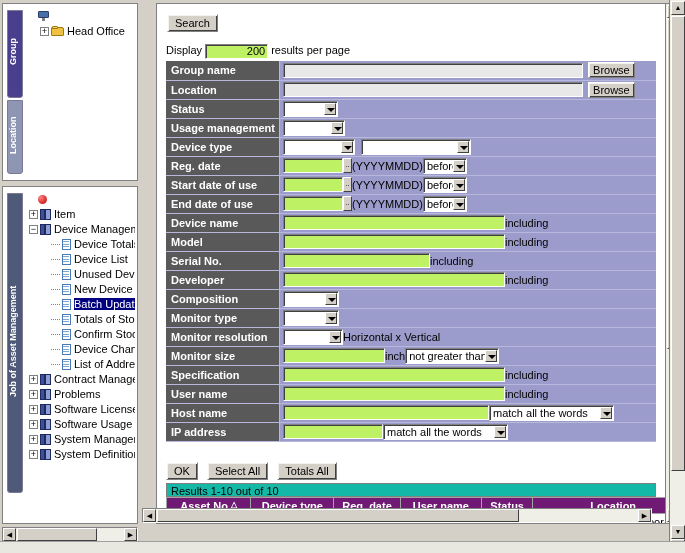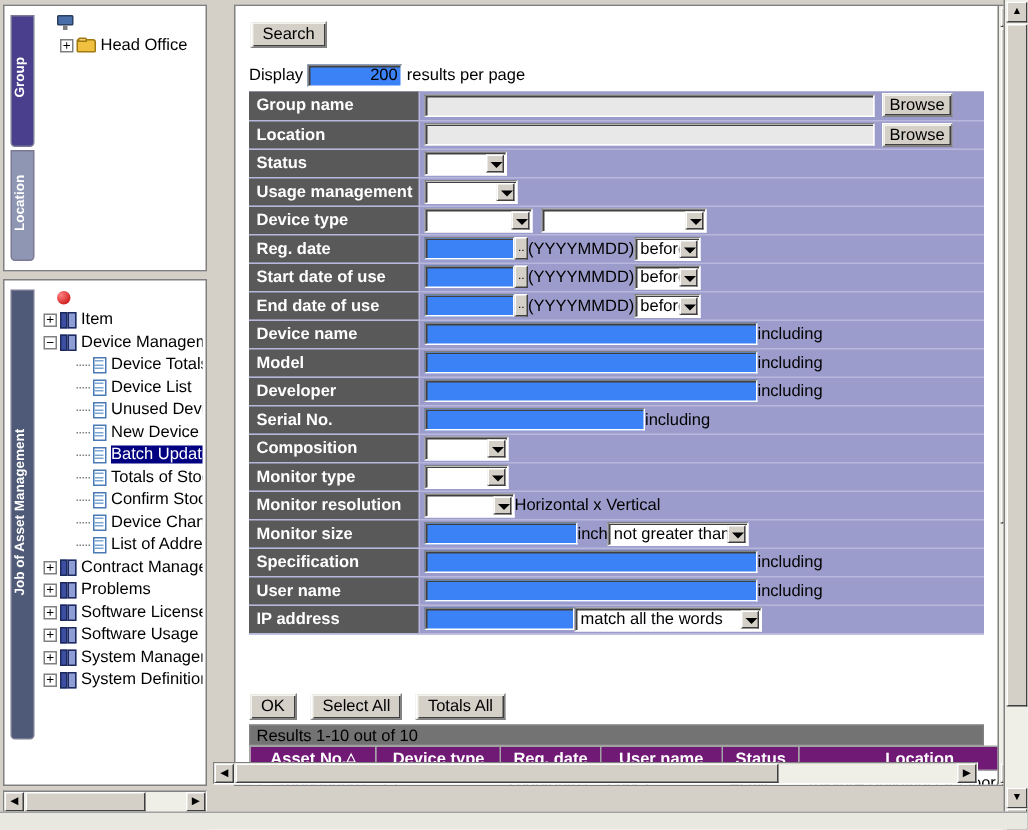--- a/index.html
+++ b/index.html
@@ -104,21 +104,21 @@
     box-shadow: inset 1px 1px 0 #f5f3ee, inset -1px -1px 0 #404040;
     font-family:"Liberation Sans",sans-serif;font-size:11px;color:#000;
     padding:1px 7px;cursor:default;box-sizing:border-box;
   }
   .search-btn{position:absolute;left:10px;top:10px;height:18px;}
 
   .display-row{position:absolute;left:9px;top:38px;font-size:11px;height:16px;line-height:16px;}
   .txt{
     border:1px solid;border-color:#808080 #ffffff #ffffff #808080;
     box-shadow: inset 1px 1px 0 #404040;
-    background:#3b82f6;font-family:"Liberation Sans",sans-serif;font-size:11px;
+    background:#bef264;font-family:"Liberation Sans",sans-serif;font-size:11px;
     padding:0 2px;box-sizing:border-box;height:15px;vertical-align:middle;
     color:#000;
   }
   .txt[readonly]{background:#e8e8e8;}
   .txt-num{width:63px;text-align:right;}
 
   .sel-ctl{
     display:inline-block;position:relative;background:#ffffff;
     border:1px solid;border-color:#808080 #ffffff #ffffff #808080;
     box-shadow: inset 1px 1px 0 #404040;
@@ -157,21 +157,21 @@
     display:inline-block;width:9px;height:15px;vertical-align:middle;
     background:#d4d0c8;border:1px solid;border-color:#ffffff #404040 #404040 #ffffff;
     box-sizing:border-box;font-size:8px;line-height:12px;text-align:center;
   }
 
   .action-row{position:absolute;left:9px;top:458px;}
   .action-row .btn{height:18px;margin-right:6px;}
 
   .results-bar{
     position:absolute;left:9px;top:479px;width:490px;height:14px;line-height:14px;
-    background:#737373;border:1px solid #808080;box-sizing:border-box;
+    background:#14b8a6;border:1px solid #808080;box-sizing:border-box;
     font-size:11px;padding-left:4px;color:#000;
   }
 
   .rtable{position:absolute;left:9px;top:493px;width:528px;border-collapse:collapse;font-size:11px;}
   .rtable th{
     background:#701a75;color:#ffffff;font-weight:bold;font-size:11px;
     height:15px;border:1px solid #a3a3a3;text-align:center;white-space:nowrap;
     padding:0 4px;
   }
   .rtable td{
@@ -365,32 +365,32 @@
             <input class="txt" style="width: 222px;"><span class="unit">including</span>
           </td>
         </tr>
         <tr>
           <td class="lbl-cell">Model</td>
           <td class="val-cell">
             <input class="txt" style="width: 222px;"><span class="unit">including</span>
           </td>
         </tr>
         <tr>
+          <td class="lbl-cell">Serial No.</td>
+          <td class="val-cell">
+            <input class="txt" style="width: 147px;"><span class="unit">including</span>
+          </td>
+        </tr>
+        <tr>
           <td class="lbl-cell">Developer</td>
           <td class="val-cell">
             <input class="txt" style="width: 222px;"><span class="unit">including</span>
           </td>
         </tr>
         <tr>
-          <td class="lbl-cell">Serial No.</td>
-          <td class="val-cell">
-            <input class="txt" style="width: 147px;"><span class="unit">including</span>
-          </td>
-        </tr>
-        <tr>
           <td class="lbl-cell">Composition</td>
           <td class="val-cell">
             <span class="sel-ctl" style="width:56px"><span class="seltext"></span><span class="arrow"></span></span>
           </td>
         </tr>
         <tr>
           <td class="lbl-cell">Monitor type</td>
           <td class="val-cell">
             <span class="sel-ctl" style="width:56px"><span class="seltext"></span><span class="arrow"></span></span>
           </td>
@@ -410,20 +410,26 @@
         <tr>
           <td class="lbl-cell">Specification</td>
           <td class="val-cell">
             <input class="txt" style="width: 222px;"><span class="unit">including</span>
           </td>
         </tr>
         <tr>
           <td class="lbl-cell">User name</td>
           <td class="val-cell">
             <input class="txt" style="width: 222px;"><span class="unit">including</span>
+          </td>
+        </tr>
+        <tr>
+          <td class="lbl-cell">Host name</td>
+          <td class="val-cell">
+            <input class="txt" style="width: 206px;"><span class="sel-ctl" style="width:125px"><span class="seltext">match all the words</span><span class="arrow"></span></span>
           </td>
         </tr>
         <tr>
           <td class="lbl-cell">IP address</td>
           <td class="val-cell">
             <input class="txt" style="width: 100px;"><span class="sel-ctl" style="width:125px"><span class="seltext">match all the words</span><span class="arrow"></span></span>
           </td>
         </tr>
       </tbody>
         </table>

